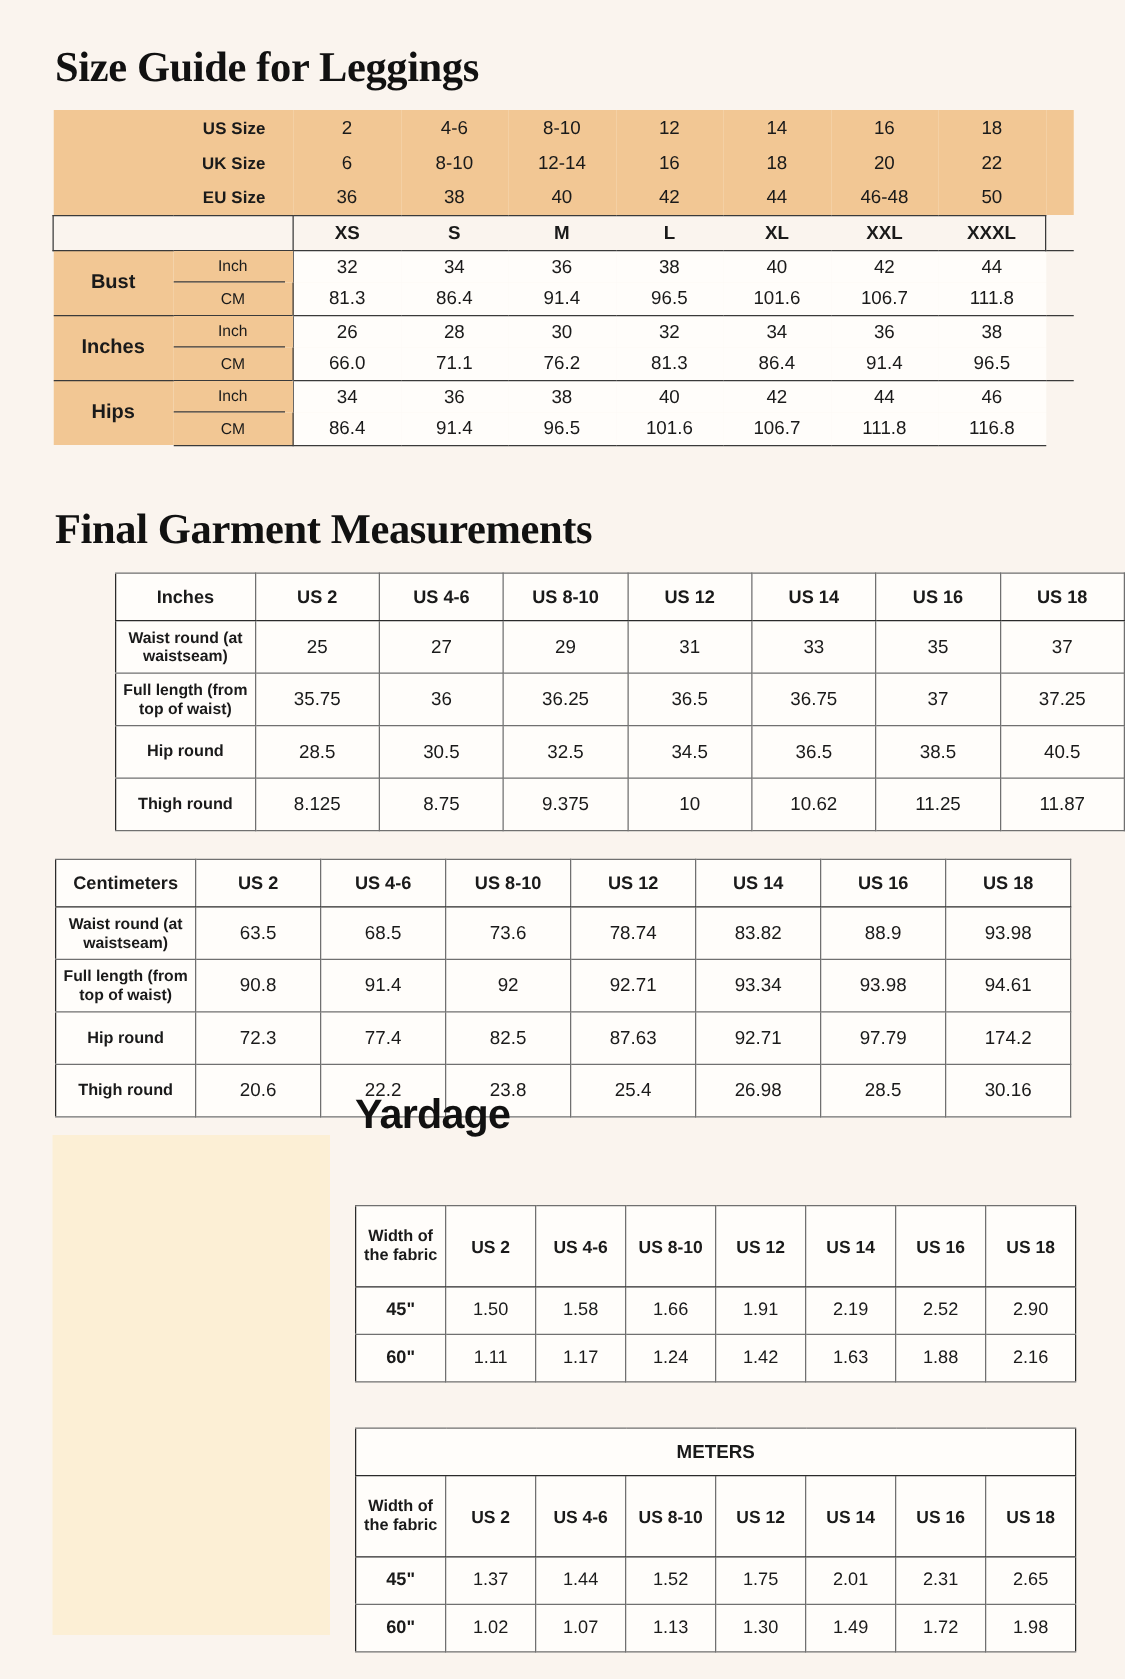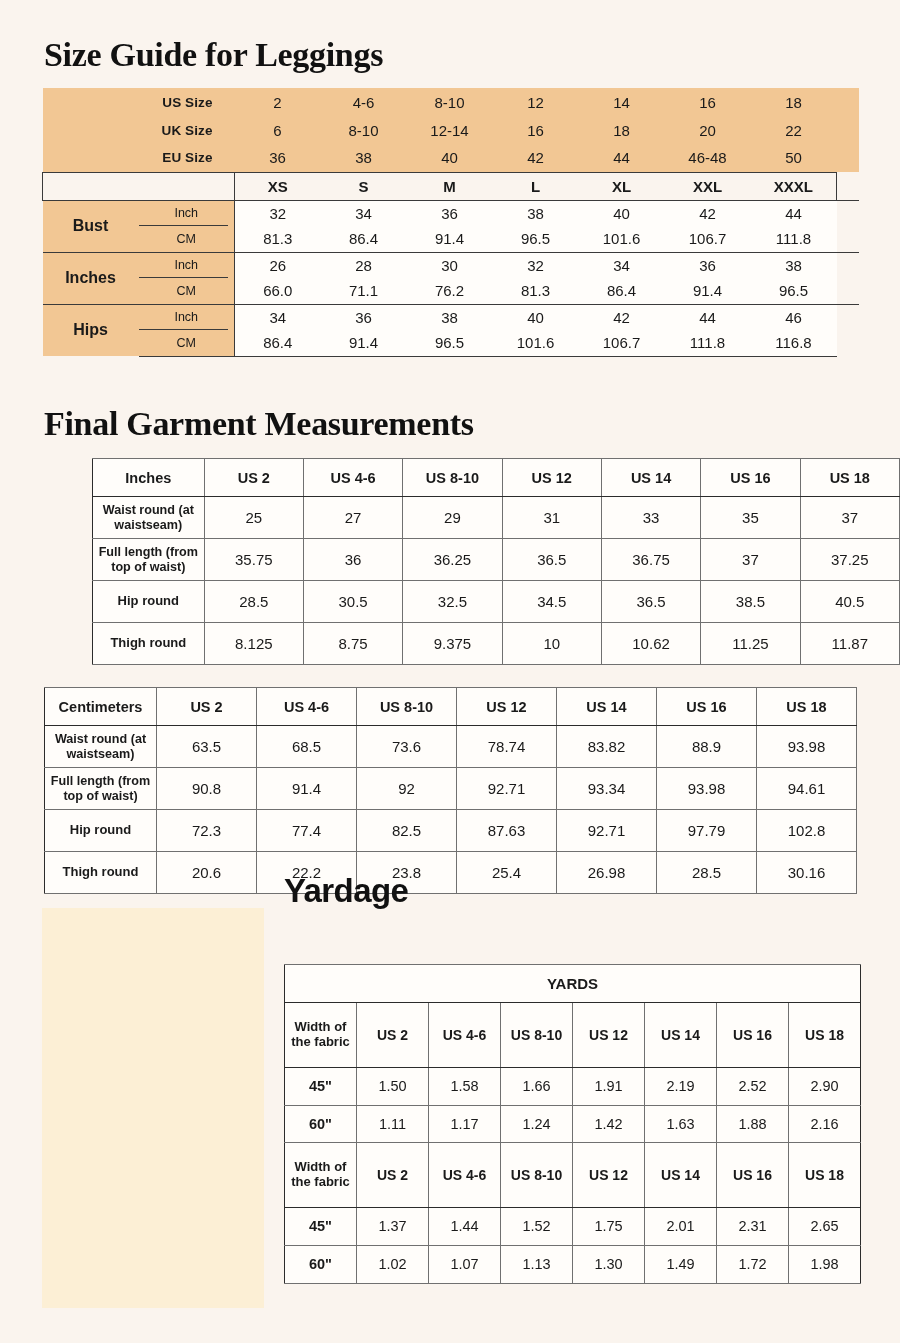--- a/index.html
+++ b/index.html
@@ -409,21 +409,21 @@
             <td>94.61</td>
           </tr>
           <tr>
             <td class="rowlabel">Hip round</td>
             <td>72.3</td>
             <td>77.4</td>
             <td>82.5</td>
             <td>87.63</td>
             <td>92.71</td>
             <td>97.79</td>
-            <td>102.8</td>
+            <td>174.2</td>
           </tr>
           <tr>
             <td class="rowlabel">Thigh round</td>
             <td>20.6</td>
             <td>22.2</td>
             <td>23.8</td>
             <td>25.4</td>
             <td>26.98</td>
             <td>28.5</td>
             <td>30.16</td>
@@ -444,23 +444,20 @@
           <col style="width:72px">
           <col style="width:72px">
         <col style="width:72px">
           <col style="width:72px">
           <col style="width:72px">
         <col style="width:72px">
           <col style="width:72px">
       </colgroup>
       <tbody>
           <tr>
-            <td class="caption-cell" colspan="8">YARDS</td>
-          </tr>
-          <tr>
             <td class="colhead width-of">Width of the fabric</td>
             <td class="colhead">US 2</td>
             <td class="colhead">US 4-6</td>
             <td class="colhead">US 8-10</td>
             <td class="colhead">US 12</td>
             <td class="colhead">US 14</td>
             <td class="colhead">US 16</td>
             <td class="colhead">US 18</td>
           </tr>
           <tr>
@@ -494,20 +491,23 @@
           <col style="width:72px">
           <col style="width:72px">
         <col style="width:72px">
           <col style="width:72px">
           <col style="width:72px">
         <col style="width:72px">
           <col style="width:72px">
       </colgroup>
       <tbody>
           <tr>
+            <td class="caption-cell" colspan="8">METERS</td>
+          </tr>
+          <tr>
             <td class="colhead width-of">Width of the fabric</td>
             <td class="colhead">US 2</td>
             <td class="colhead">US 4-6</td>
             <td class="colhead">US 8-10</td>
             <td class="colhead">US 12</td>
             <td class="colhead">US 14</td>
             <td class="colhead">US 16</td>
             <td class="colhead">US 18</td>
           </tr>
           <tr>

